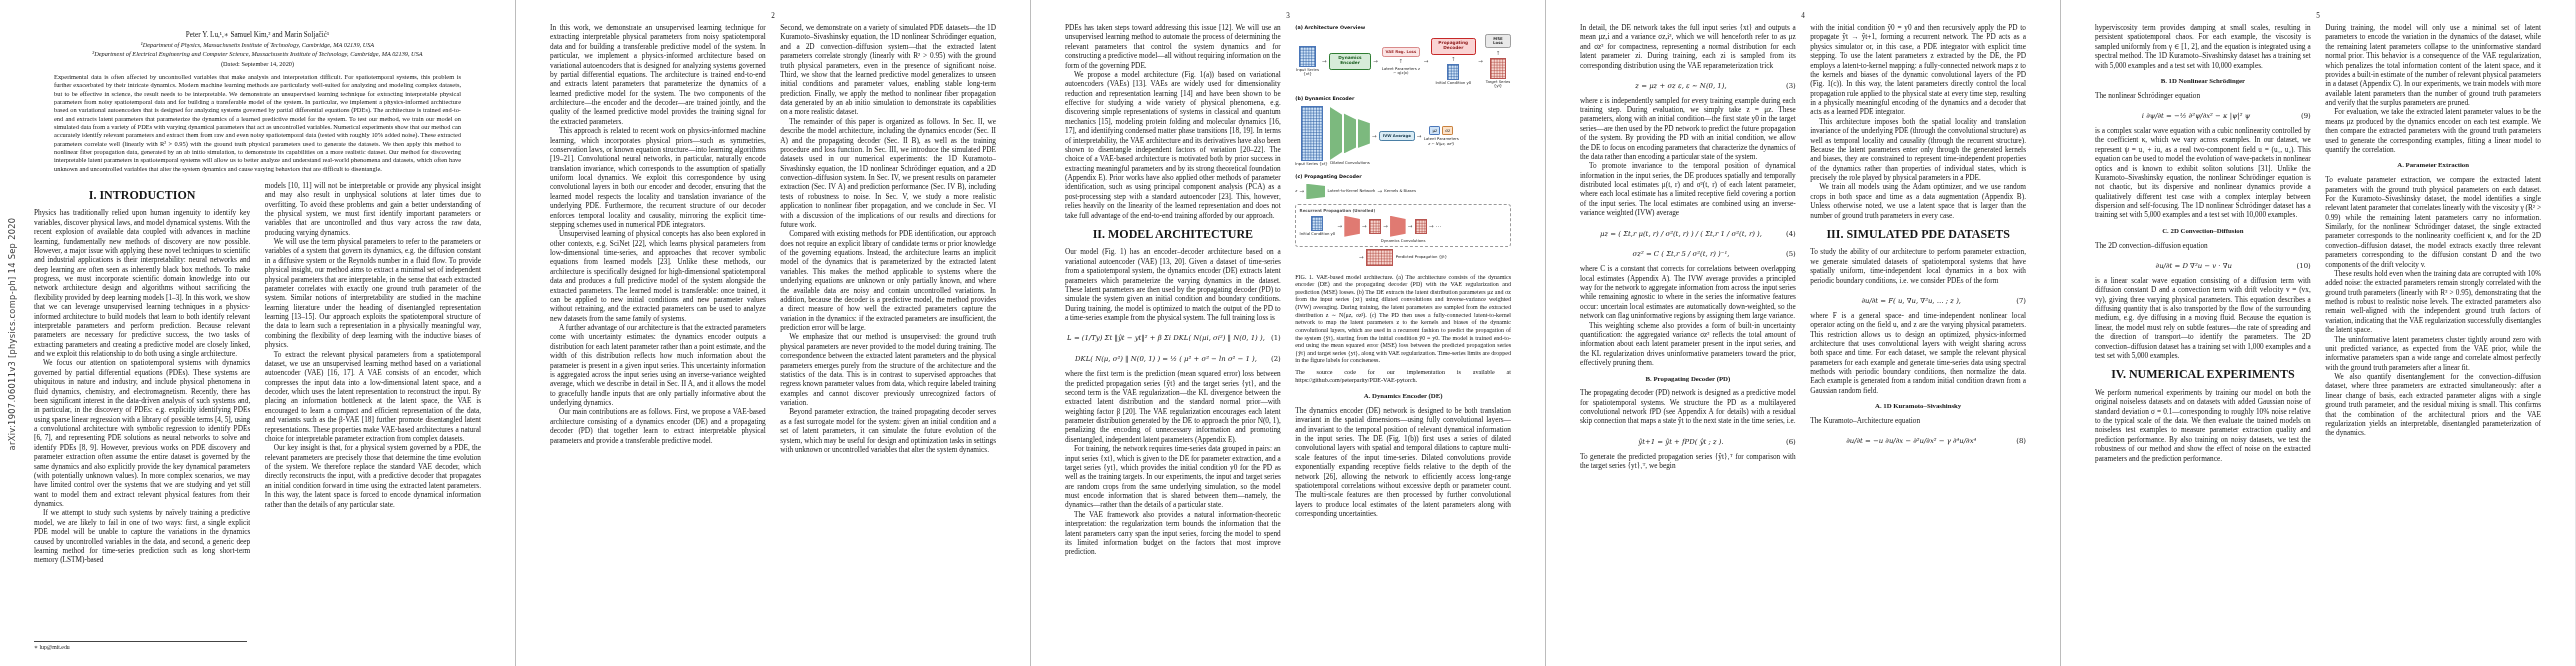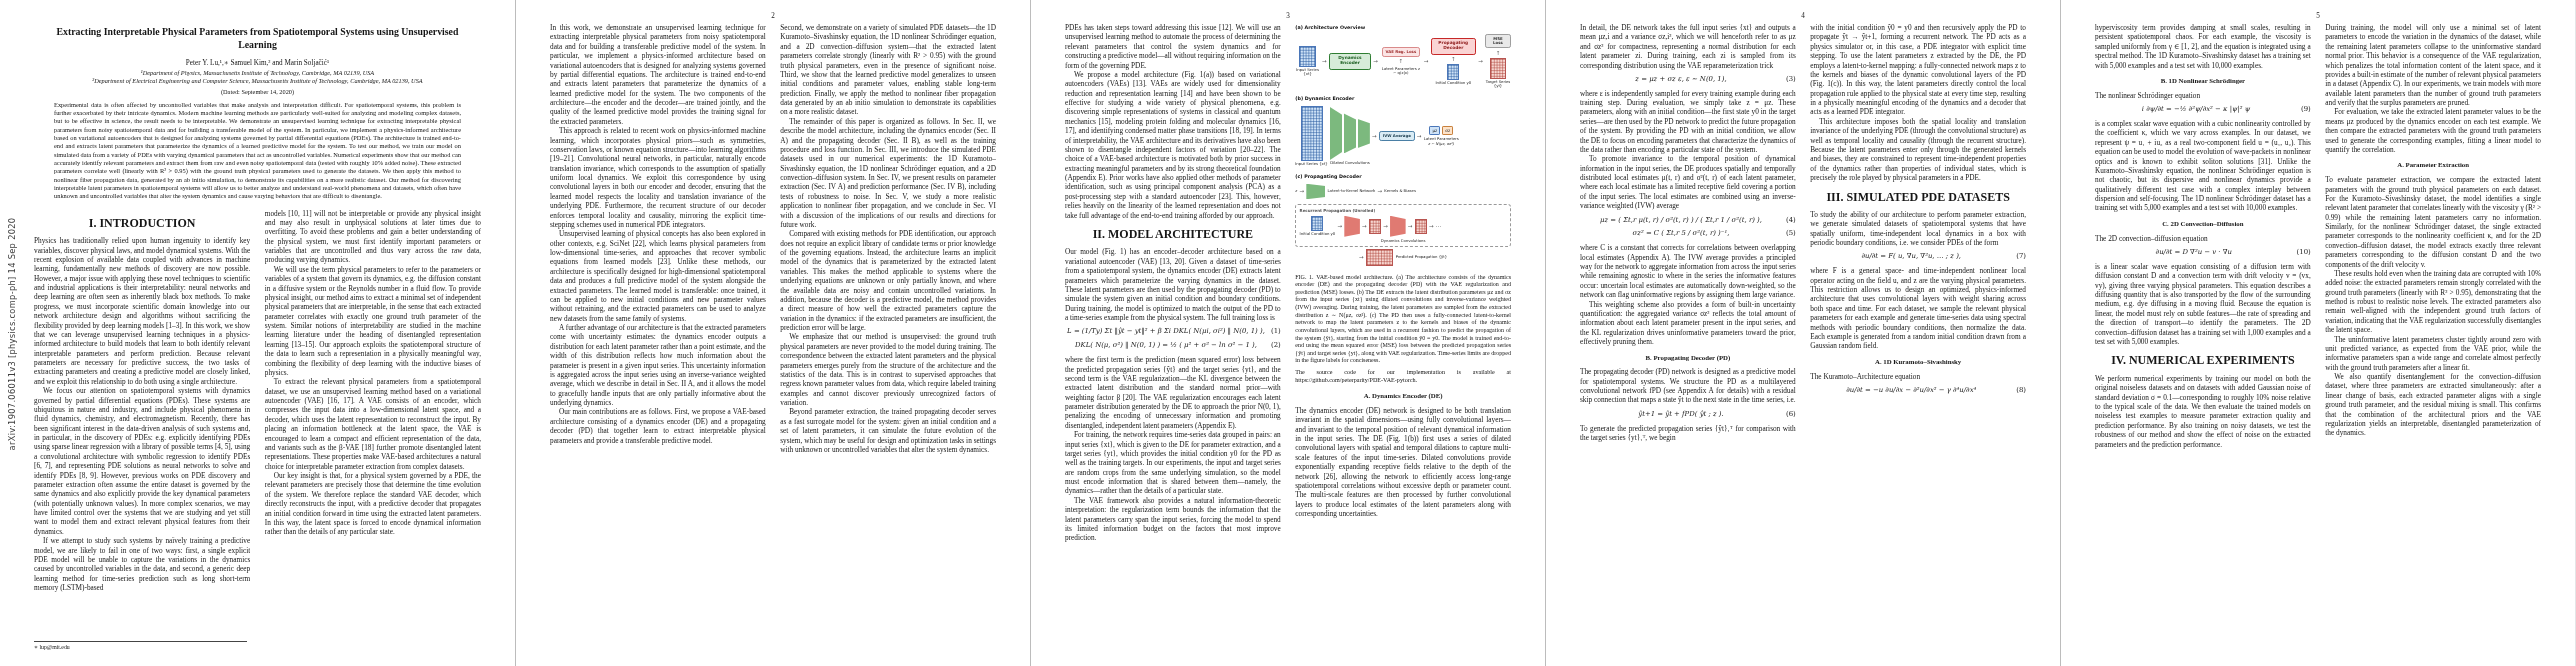--- a/index.html
+++ b/index.html
@@ -9,21 +9,21 @@
         overflow:hidden;display:flex;flex-direction:column}
   .page+.page{border-left:0.6px solid #bcbcbc}
   .pagenum{position:absolute;top:12.2px;left:0;width:100%;text-align:center;font-size:7.2px;color:#222}
   .cols{display:flex;gap:14.5px;flex:1 1 auto;min-height:0;overflow:hidden}
   .col{flex:1 1 0;min-width:0;overflow:hidden;text-align:justify;font-size:7.3px;line-height:1.285}
   .block{margin:0}
   .p{text-indent:9px}
   .p.ni{text-indent:0}
   .h1,.h2{text-align:center;font-weight:700;text-indent:0;margin:7.2px 4.4px 5px;font-size:12px}
   .h2{font-size:6.8px}
-  .eq{display:flex;align-items:center;gap:4px;margin:5px 0 5px;font-size:6.9px;font-family:"DejaVu Serif",serif}
+  .eq{display:flex;align-items:center;gap:4px;margin:12px 0 5px;font-size:6.9px;font-family:"DejaVu Serif",serif}
   .eqb{flex:1;text-align:center;font-style:italic}
   .eqn{font-style:normal}
   .cap{font-size:6px;line-height:1.27;margin-top:3.9px}
   .note{font-size:6.1px;margin-top:4.4px;color:#111}
   .fnote{position:absolute;left:34px;bottom:16.7px;width:213px;border-top:0.6px solid #444;
          padding-top:2.2px;font-size:5.8px;background:#fff}
   .stamp{position:absolute;left:6.7px;top:50%;transform:translateY(-50%) rotate(180deg);
          writing-mode:vertical-rl;font-family:"DejaVu Sans",sans-serif;font-size:8.3px;
          color:#3d3d3d;letter-spacing:0.3px;white-space:nowrap}
   
@@ -74,21 +74,20 @@
   .it{font-style:italic}
 </style>
 </head>
 <body>
 
 <div id="spread">
 
   <section class="page">
     <div class="stamp">arXiv:1907.06011v3  [physics.comp-ph]  14 Sep 2020</div>
     <header>
-      <h1 class="title">Extracting Interpretable Physical Parameters from Spatiotemporal Systems using Unsupervised Learning</h1>
       <div class="authors">Peter Y. Lu,¹,∗ Samuel Kim,² and Marin Soljačić¹</div>
       <div class="affil">¹Department of Physics, Massachusetts Institute of Technology, Cambridge, MA 02139, USA</div>
       <div class="affil">²Department of Electrical Engineering and Computer Science, Massachusetts Institute of Technology, Cambridge, MA 02139, USA</div>
       <div class="date">(Dated: September 14, 2020)</div>
       <p class="abstract">Experimental data is often affected by uncontrolled variables that make analysis and interpretation difficult. For spatiotemporal systems, this problem is further exacerbated by their intricate dynamics. Modern machine learning methods are particularly well-suited for analyzing and modeling complex datasets, but to be effective in science, the result needs to be interpretable. We demonstrate an unsupervised learning technique for extracting interpretable physical parameters from noisy spatiotemporal data and for building a transferable model of the system. In particular, we implement a physics-informed architecture based on variational autoencoders that is designed for analyzing systems governed by partial differential equations (PDEs). The architecture is trained end-to-end and extracts latent parameters that parameterize the dynamics of a learned predictive model for the system. To test our method, we train our model on simulated data from a variety of PDEs with varying dynamical parameters that act as uncontrolled variables. Numerical experiments show that our method can accurately identify relevant parameters and extract them from raw and even noisy spatiotemporal data (tested with roughly 10% added noise). These extracted parameters correlate well (linearly with R² &gt; 0.95) with the ground truth physical parameters used to generate the datasets. We then apply this method to nonlinear fiber propagation data, generated by an ab initio simulation, to demonstrate its capabilities on a more realistic dataset. Our method for discovering interpretable latent parameters in spatiotemporal systems will allow us to better analyze and understand real-world phenomena and datasets, which often have unknown and uncontrolled variables that alter the system dynamics and cause varying behaviors that are difficult to disentangle.</p>
     </header>
     <div class="cols">
       <div class="col">
           <div class="block h1">I.  INTRODUCTION</div>
           <div class="block p ni">Physics has traditionally relied upon human ingenuity to identify key variables, discover physical laws, and model dynamical systems. With the recent explosion of available data coupled with advances in machine learning, fundamentally new methods of discovery are now possible. However, a major issue with applying these novel techniques to scientific and industrial applications is their interpretability: neural networks and deep learning are often seen as inherently black box methods. To make progress, we must incorporate scientific domain knowledge into our network architecture design and algorithms without sacrificing the flexibility provided by deep learning models [1–3]. In this work, we show that we can leverage unsupervised learning techniques in a physics-informed architecture to build models that learn to both identify relevant interpretable parameters and perform prediction. Because relevant parameters are necessary for predictive success, the two tasks of extracting parameters and creating a predictive model are closely linked, and we exploit this relationship to do both using a single architecture.</div>
@@ -287,20 +286,21 @@
           <div class="block p ni">The propagating decoder (PD) network is designed as a predictive model for spatiotemporal systems. We structure the PD as a multilayered convolutional network fPD (see Appendix A for details) with a residual skip connection that maps a state ŷt to the next state in the time series, i.e.</div>
           <div class="block eq">
             <span class="eqb">ŷt+1 = ŷt + fPD( ŷt ; z ).</span>
             <span class="eqn">(6)</span>
           </div>
           <div class="block p ni">To generate the predicted propagation series {ŷt}₁ᵀ for comparison with the target series {yt}₁ᵀ, we begin</div>
         </div>
       <div class="col">
           <div class="block p ni">with the initial condition ŷ0 = y0 and then recursively apply the PD to propagate ŷt → ŷt+1, forming a recurrent network. The PD acts as a physics simulator or, in this case, a PDE integrator with explicit time stepping. To use the latent parameters z extracted by the DE, the PD employs a latent-to-kernel mapping: a fully-connected network maps z to the kernels and biases of the dynamic convolutional layers of the PD (Fig. 1(c)). In this way, the latent parameters directly control the local propagation rule applied to the physical state at every time step, resulting in a physically meaningful encoding of the dynamics and a decoder that acts as a learned PDE integrator.</div>
           <div class="block p">This architecture imposes both the spatial locality and translation invariance of the underlying PDE (through the convolutional structure) as well as temporal locality and causality (through the recurrent structure). Because the latent parameters enter only through the generated kernels and biases, they are constrained to represent time-independent properties of the dynamics rather than properties of individual states, which is precisely the role played by physical parameters in a PDE.</div>
+          <div class="block p">We train all models using the Adam optimizer, and we use random crops in both space and time as a data augmentation (Appendix B). Unless otherwise noted, we use a latent space that is larger than the number of ground truth parameters in every case.</div>
           <div class="block h1">III.  SIMULATED PDE DATASETS</div>
           <div class="block p ni">To study the ability of our architecture to perform parameter extraction, we generate simulated datasets of spatiotemporal systems that have spatially uniform, time-independent local dynamics in a box with periodic boundary conditions, i.e. we consider PDEs of the form</div>
           <div class="block eq">
             <span class="eqb">∂u/∂t = F( u, ∇u, ∇²u, … ; z ),</span>
             <span class="eqn">(7)</span>
           </div>
           <div class="block p ni">where F is a general space- and time-independent nonlinear local operator acting on the field u, and z are the varying physical parameters. This restriction allows us to design an optimized, physics-informed architecture that uses convolutional layers with weight sharing across both space and time. For each dataset, we sample the relevant physical parameters for each example and generate time-series data using spectral methods with periodic boundary conditions, then normalize the data. Each example is generated from a random initial condition drawn from a Gaussian random field.</div>
           <div class="block h2">A.  1D Kuramoto–Sivashinsky</div>
           <div class="block p ni">The Kuramoto–Architecture equation</div>
           <div class="block eq">

